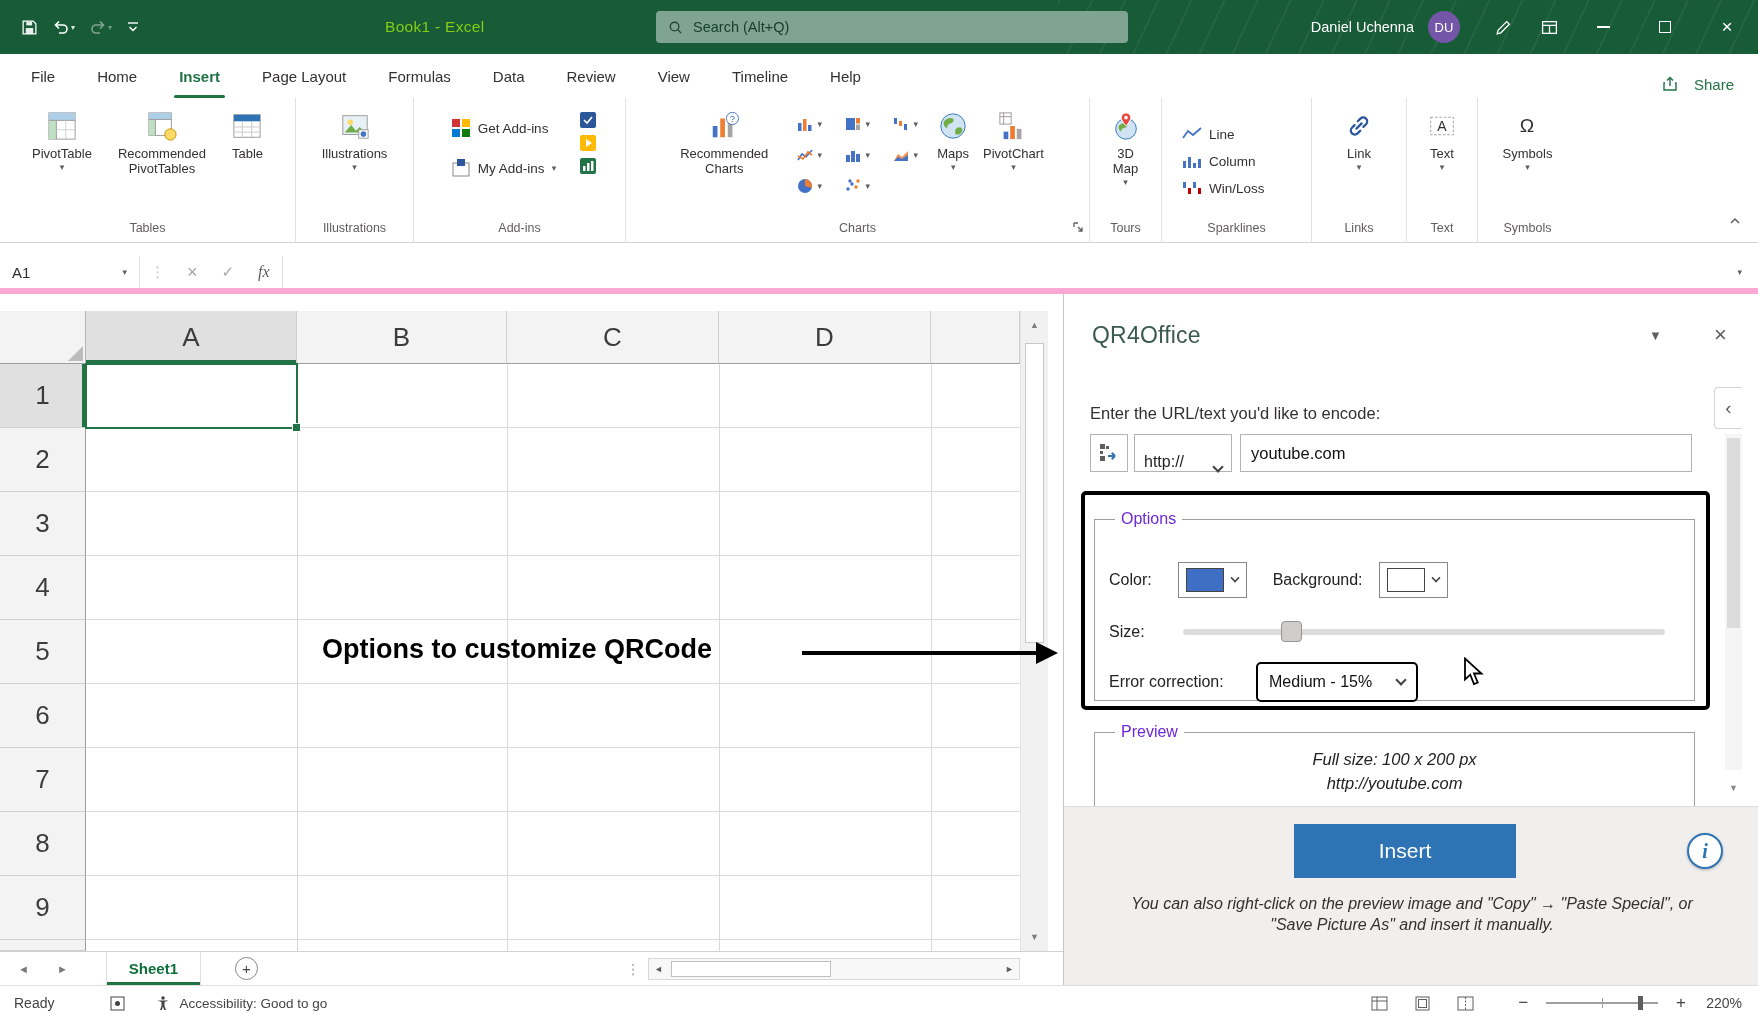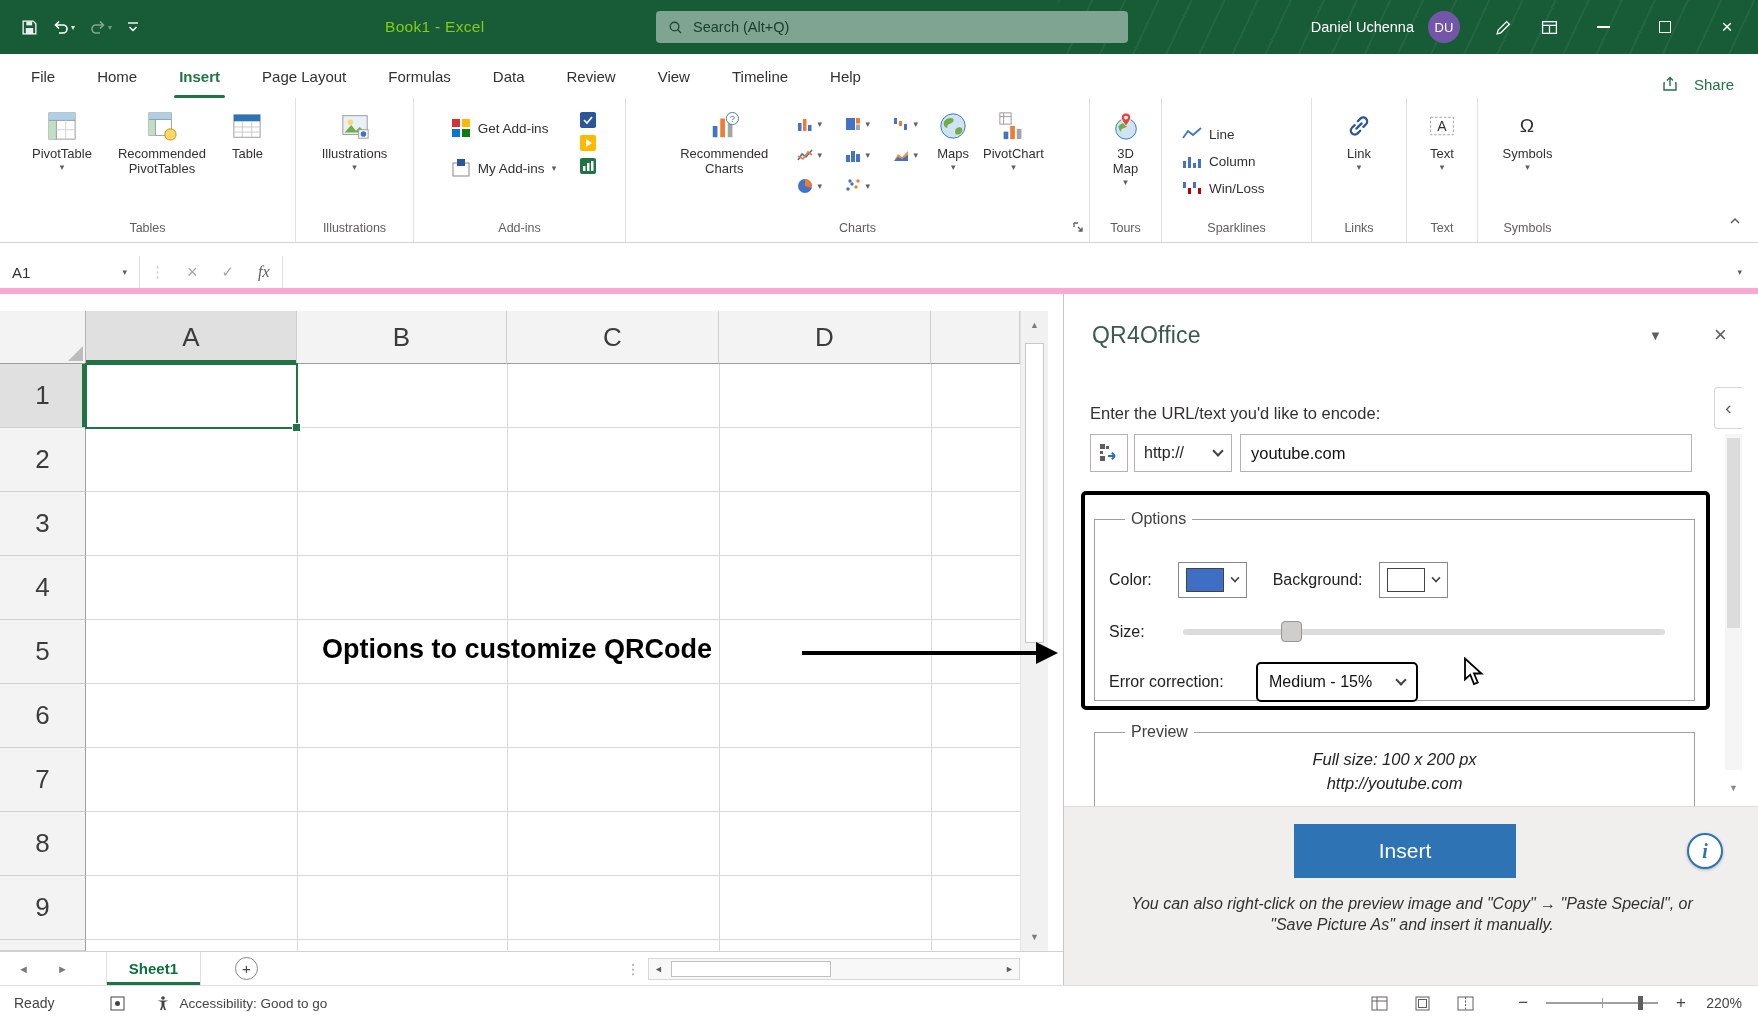--- a/index.html
+++ b/index.html
@@ -89,25 +89,25 @@
   .cursor { position:absolute; left:1463px; top:657px; z-index:60; }
 
   
   .taskpane { position:absolute; left:1063px; top:294px; width:695px; height:691px; background:#fff; border-left:1px solid #c8c6c4; }
   .tp-title { position:absolute; left:28px; top:28px; font-size:23px; color:#3a5a50; letter-spacing:.2px; }
   .tp-chev { position:absolute; left:585px; top:34px; font-size:13px; color:#605e5c; }
   .tp-close { position:absolute; left:650px; top:28px; font-size:22px; color:#605e5c; }
   .tp-url-label { position:absolute; left:26px; top:110px; font-size:16.5px; color:#323130; }
   .tp-inputrow { position:absolute; left:26px; top:140px; height:38px; display:flex; align-items:center; }
   .tp-qrbtn { width:38px; height:38px; border:1px solid #b5b3b1; display:flex; align-items:center; justify-content:center; background:#fff; }
-  .tp-protocol { margin-left:6px; width:98px; height:38px; border:1px solid #b5b3b1; display:flex; align-items:center; justify-content:space-between; padding:0 9px; font-size:16px; color:#222; background:#fff; }
+  .tp-protocol { margin-left:6px; width:98px; height:38px; border:1px solid #b5b3b1; display:flex; align-items:flex-end; justify-content:space-between; padding:0 9px; font-size:16px; color:#222; background:#fff; }
   .tp-urlinput { margin-left:8px; width:452px; height:38px; border:1px solid #b5b3b1; font-size:16.5px; padding:0 10px; color:#111; font-family:"Liberation Sans",sans-serif; }
   .anno-box { position:absolute; left:17px; top:197px; width:629px; height:219px; border:4px solid #000; border-radius:5px; pointer-events:none; z-index:5; }
   .tp-fs { position:absolute; left:30px; border:1px solid #a19f9d; }
-  .tp-fs legend { margin-left:30px; padding:0 6px; font-size:16px; color:#404040; }
+  .tp-fs legend { margin-left:20px; padding:0 6px; font-size:16px; color:#6d28d9; }
   .fs-options { top:216px; width:601px; height:191px; }
   .fs-preview { top:429px; width:601px; height:120px; }
   .opt-row { position:absolute; left:0; right:0; display:flex; align-items:center; font-size:16px; color:#222; }
   .row-color { top:32px; height:40px; }
   .row-size { top:84px; height:40px; }
   .row-error { top:132px; height:44px; }
   .opt-lbl-color { margin-left:14px; }
   .swatchbtn { display:flex; align-items:center; gap:7px; border:1px solid #8a8886; background:#fff; padding:4px 7px; height:36px; }
   .swatchbtn .sw { width:38px; height:24px; border:1px solid #444; }
   .sw-color { background:#3e6fc4; }

